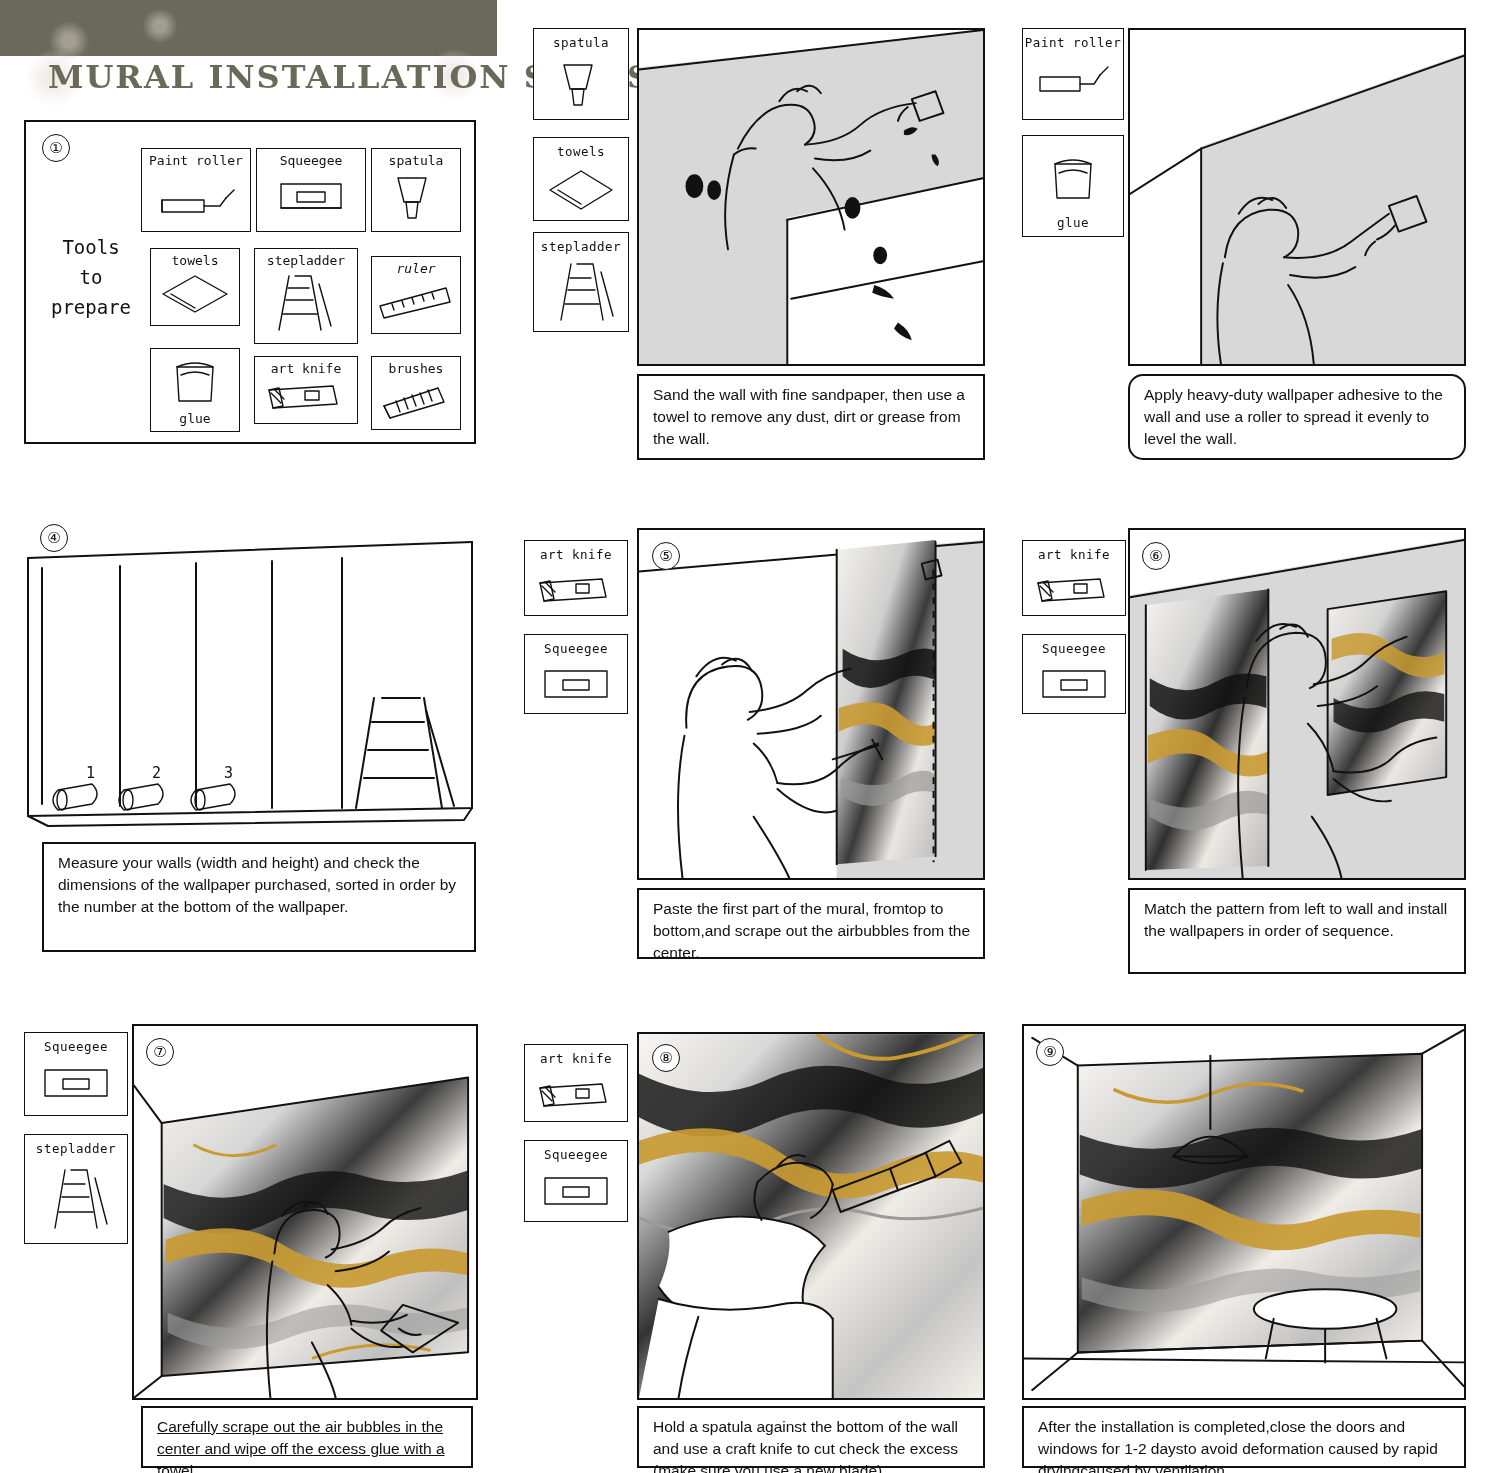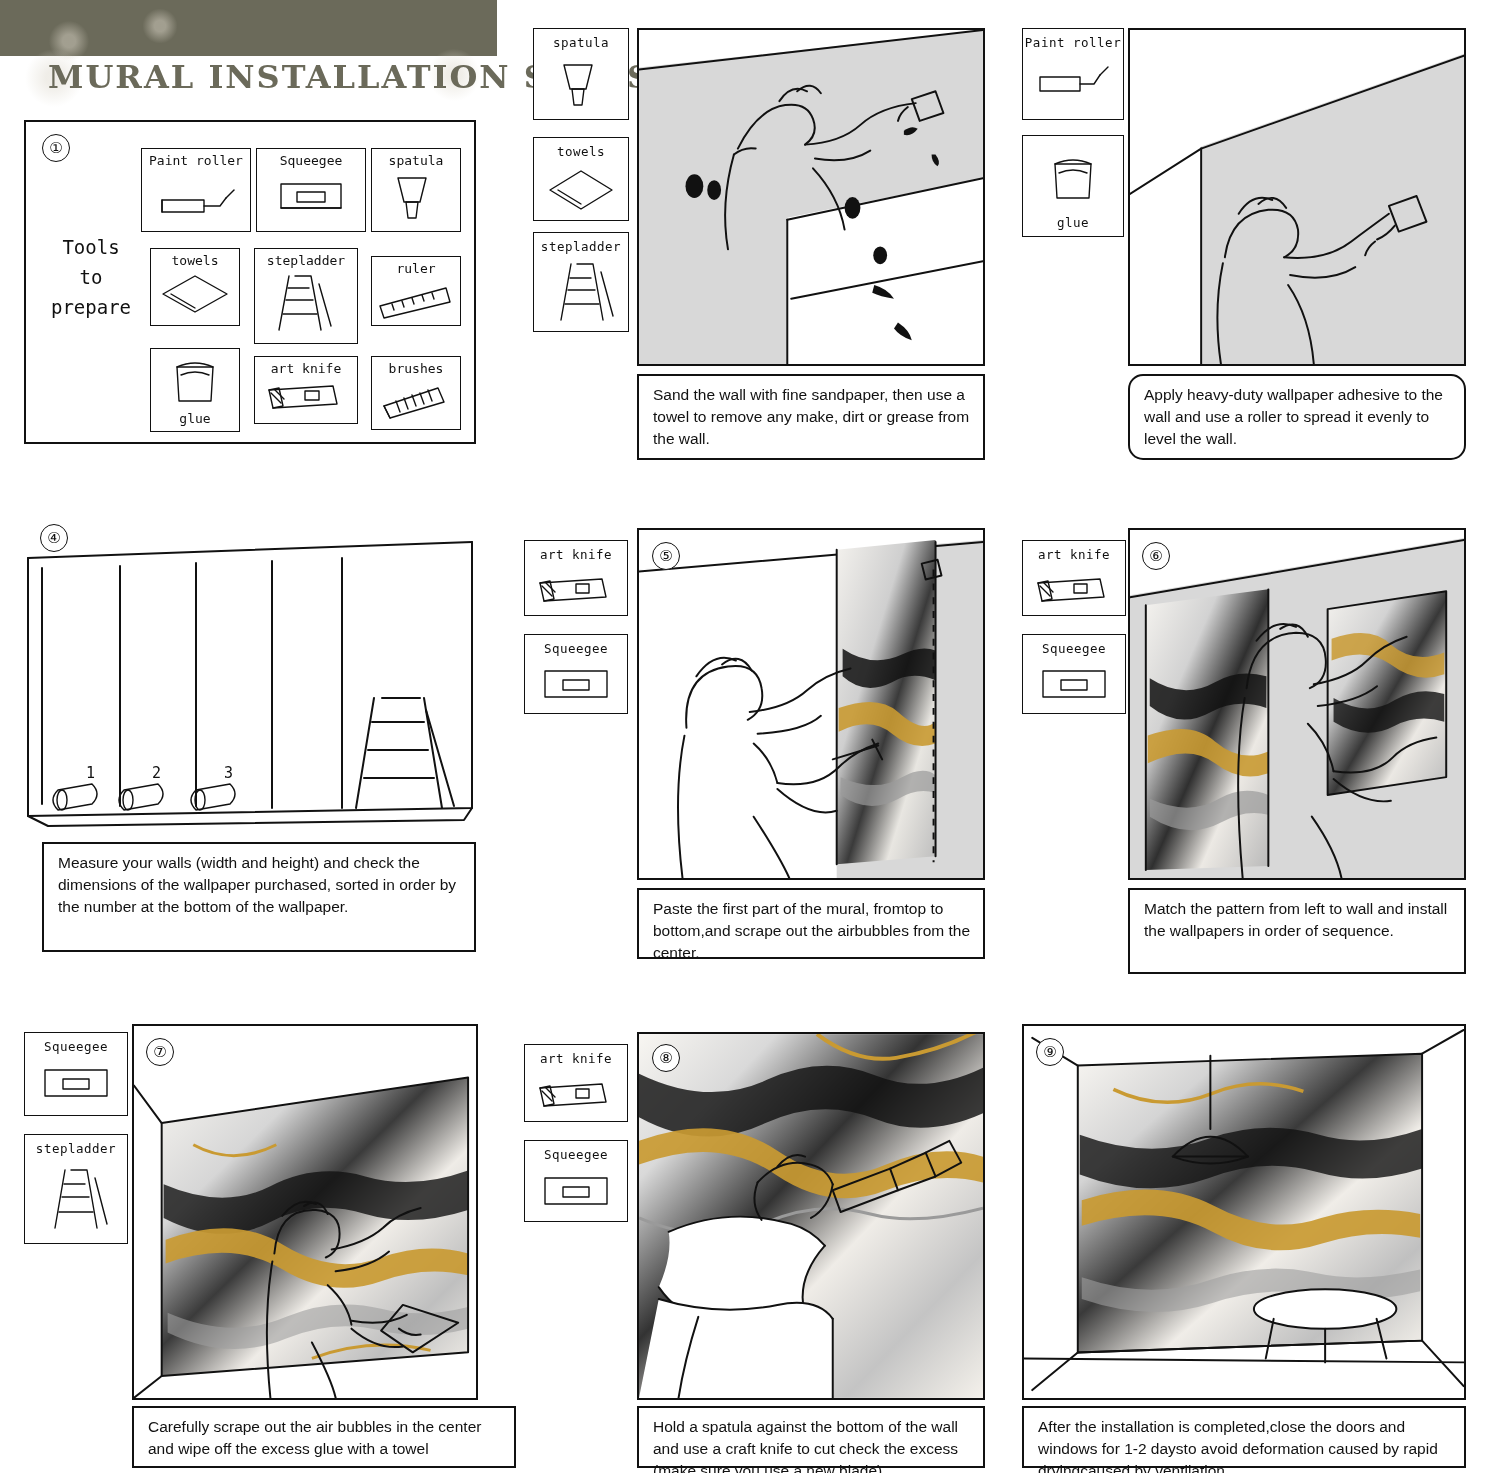--- a/index.html
+++ b/index.html
@@ -89,21 +89,21 @@
     </svg>
 </div>
 <div class="s1cell" style="left:254px;top:248px;width:104px;height:96px;">
   <div class="s1lab" style="margin-top:4px;">stepladder</div>
   <svg width="102" height="70" viewBox="0 0 102 70">
       <path class="ln1" d="M34 8 L24 62 M56 8 L66 62 M40 8 L56 8"></path>
       <path class="ln1" d="M33 20 L54 20 M31 32 L58 32 M28 46 L62 46"></path>
       <path class="ln1" d="M64 16 L76 58"></path>
     </svg>
 </div>
-<div class="s1cell" style="left:371px;top:256px;width:90px;height:70px;">
+<div class="s1cell" style="left:371px;top:256px;width:90px;height:78px;font-style:italic;">
   <div class="s1lab" style="margin-top:4px;">ruler</div>
   <svg width="88" height="44" viewBox="0 0 88 44">
       <path class="ln1" d="M8 30 L74 12 L78 26 L12 42 Z"></path>
       <path class="ln1" d="M20 28 L22 34 M30 25 L32 31 M40 22 L42 28 M50 19 L52 25 M60 17 L62 23"></path>
     </svg>
 </div>
 
 <div class="s1cell" style="left:150px;top:348px;width:90px;height:84px;">
   <svg width="88" height="56" viewBox="0 0 88 56" style="margin-top:6px">
       <path class="ln1" d="M26 12 L62 12 L60 46 L28 46 Z"></path>
@@ -183,21 +183,21 @@
     <ellipse class="blk" cx="216" cy="180" rx="8" ry="11"></ellipse>
     <ellipse class="blk" cx="244" cy="228" rx="7" ry="9"></ellipse>
     <path class="blk" d="M238 258 q14 4 20 14 q-14 -2 -22 -6 z"></path>
     <path class="blk" d="M262 296 q12 8 14 18 q-12 -4 -18 -12 z"></path>
     <path class="blk" d="M268 102 q8 -6 14 -2 q-6 8 -14 6 z"></path>
     <path class="blk" d="M300 126 q6 8 2 12 q-6 -4 -6 -12 z"></path>
 
     <path class="ln" d="M154 272 L348 234"></path>
   </svg>
 </div>
-<div class="cap" style="left:637px;top:374px;width:348px;height:86px;">Sand the wall with fine sandpaper, then use a towel to remove any make, dirt or grease from the wall.</div>
+<div class="cap" style="left:637px;top:374px;width:348px;height:86px;">Sand the wall with fine sandpaper, then use a towel to remove any dust, dirt or grease from the wall.</div>
 
 <div class="toolbox" style="left:1022px;top:28px;width:102px;height:92px;">
   <div class="tl">Paint roller</div>
   <div class="gl">
       <svg width="86" height="52" viewBox="0 0 86 52">
         <path class="ln1" d="M10 18 L50 18 L50 32 L10 32 Z"></path>
         <path class="ln1" d="M50 25 L64 25 L70 16"></path>
         <path class="ln1" d="M70 16 L78 8"></path>
       </svg>
     </div>
@@ -436,21 +436,21 @@
     <path class="ln" d="M196 262 q20 18 24 40"></path>
     <path class="ln" d="M220 298 q34 6 56 -6"></path>
     <path class="ln" d="M220 306 q26 22 52 18"></path>
 
     <path class="ln" d="M272 282 l56 18 l-46 30 l-32 -22 z"></path>
     <path class="ln" d="M268 306 q10 8 22 6"></path>
     <path class="ln" d="M180 320 q20 38 24 56"></path>
   </svg>
 </div>
 <div class="num" style="left:146px;top:1038px;">⑦</div>
-<div class="cap" style="left:132px;top:1406px;width:384px;height:62px;">Carefully scrape out the air bubbles in the center and wipe off the excess glue  with a towel</div>
+<div class="cap" style="left:141px;top:1406px;width:332px;height:62px;text-decoration:underline;">Carefully scrape out the air bubbles in the center and wipe off the excess glue  with a towel</div>
 
 <div class="toolbox" style="left:524px;top:1044px;width:104px;height:78px;">
   <div class="tl">art knife</div>
   <div class="gl">
       <svg width="88" height="36" viewBox="0 0 88 36">
         <path class="ln1" d="M8 12 L70 8 L74 26 L12 30 Z"></path>
         <path class="ln1" d="M8 12 L18 10 L22 28 L12 30"></path>
         <path class="ln1" d="M10 15 L20 25 M14 12 L23 21"></path>
         <rect class="ln1" x="44" y="13" width="13" height="9"></rect>
       </svg>

